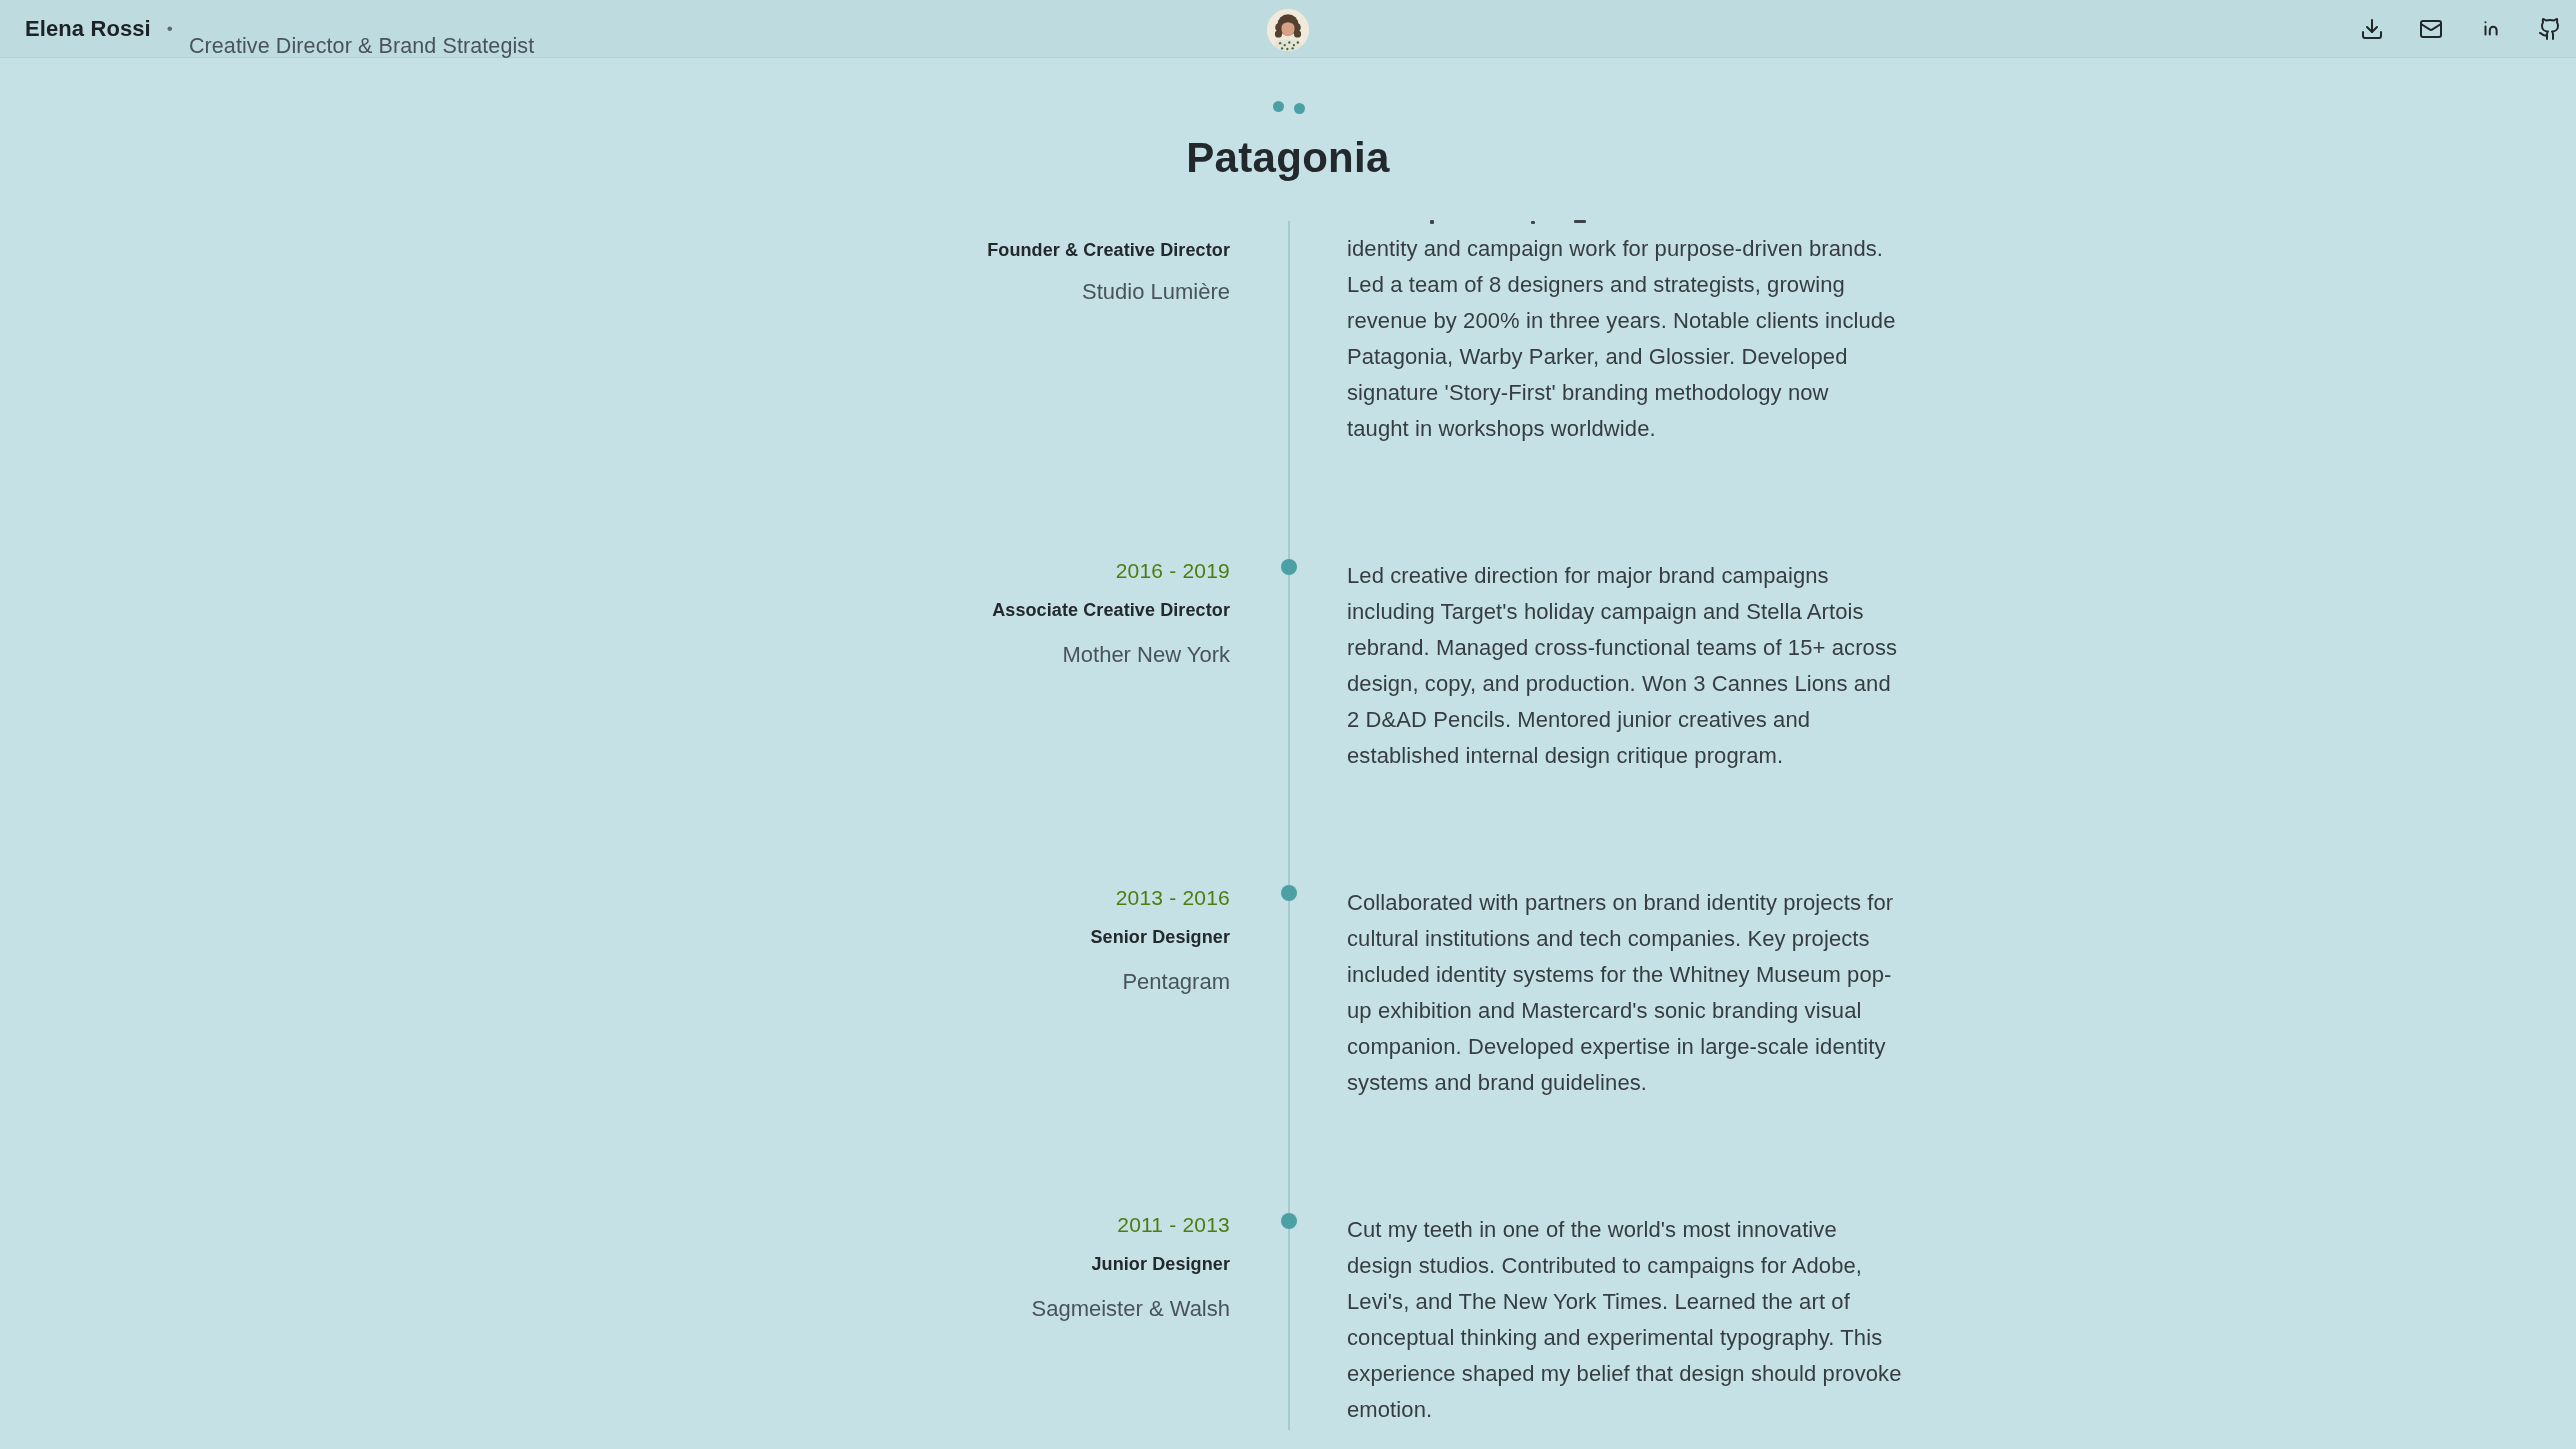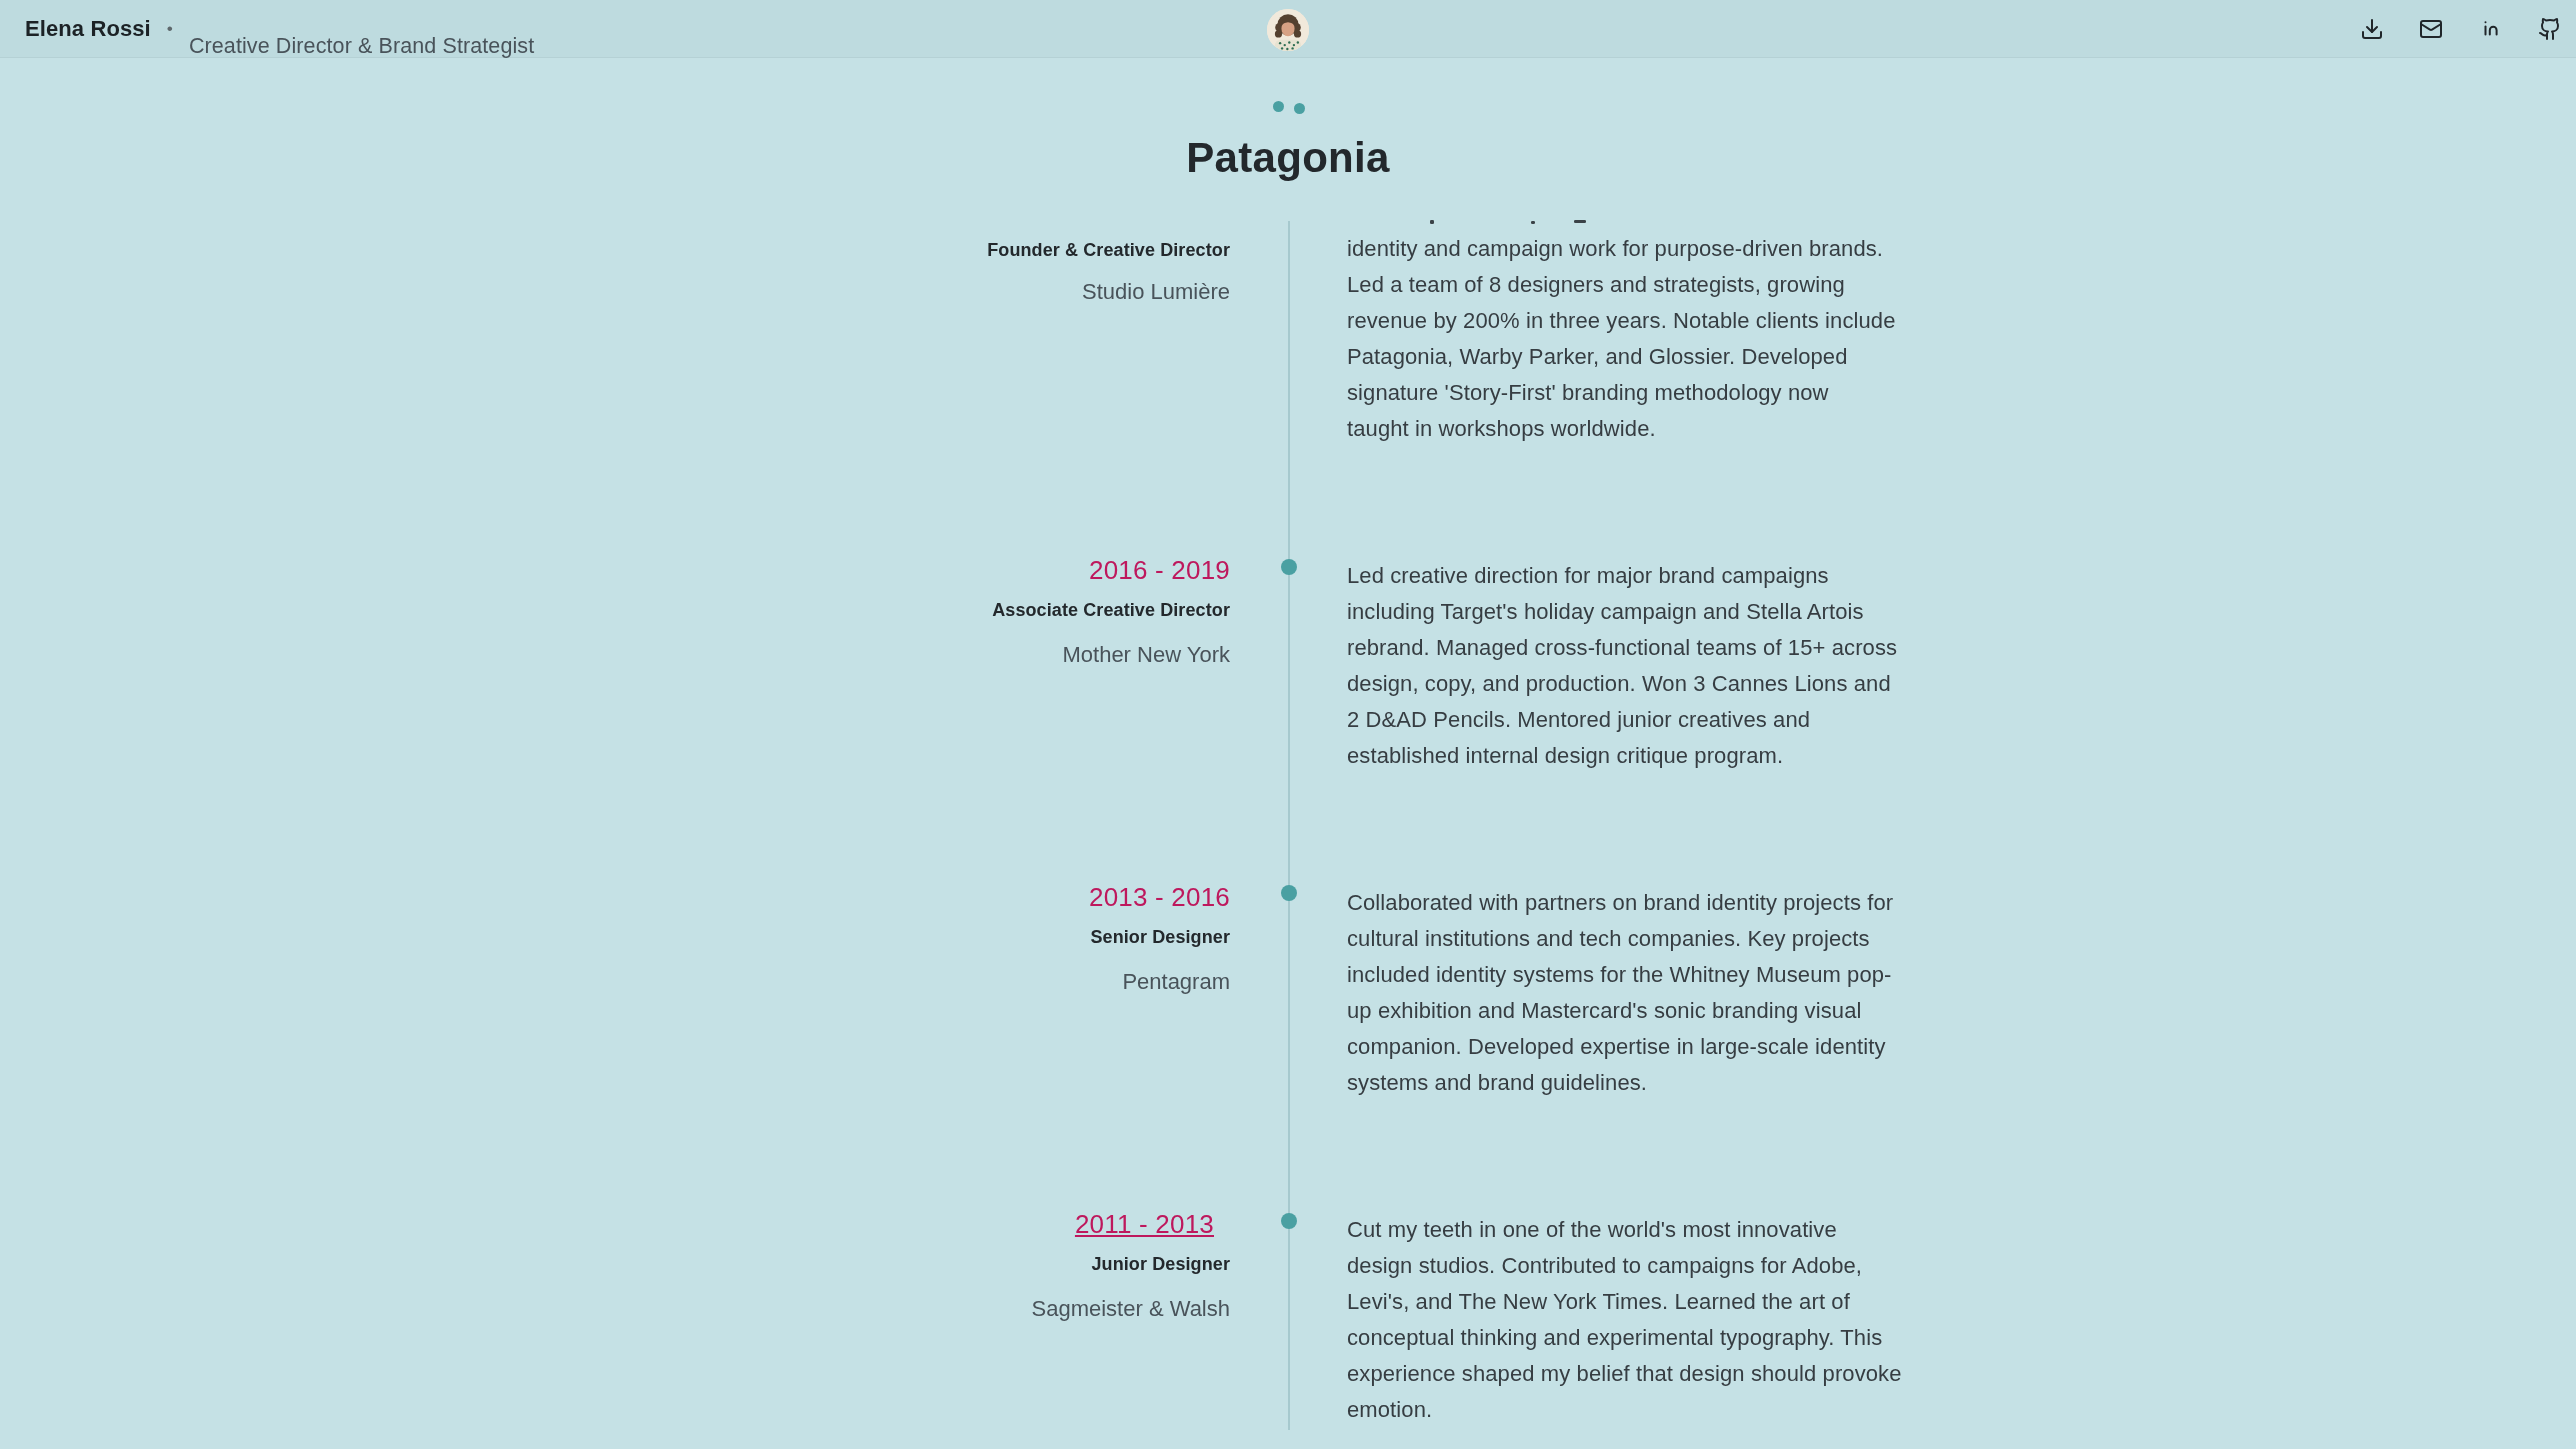--- a/index.html
+++ b/index.html
@@ -52,42 +52,42 @@
   }
   .t-dot {
     position:absolute; left:1281px; width:16px; height:16px;
     border-radius:50%; background:#4aa0a2;
   }
   .t-dot.p2 { top:559px; }
   .t-dot.p3 { top:885px; }
   .t-dot.p4 { top:1213px; }
 
   .e-left { position:absolute; right:1346px; width:637px; text-align:right; }
-  .e-date { font-size:26px; line-height:25.5px; color:#be185d; letter-spacing:0.2px; }
+  .e-date { font-size:21px; line-height:25.5px; color:#4d7c0f; letter-spacing:0.2px; }
   .e-title { font-size:18px; line-height:34px; font-weight:700; color:#23282c; letter-spacing:0.1px; }
   .e-company { font-size:22px; line-height:28px; color:#49535a; }
   .e-desc {
     position:absolute; left:1347px; width:778px;
     font-size:22px; line-height:36px; color:#363d42;
     white-space:pre-line; letter-spacing:0.1px;
   }
 
   
   .t1 .e-title   { position:absolute; right:0; top:233px; }
   .t1 .e-company { position:absolute; right:0; top:278px; }
   .d1-desc { top:231px; }
   .t2 .e-date    { position:absolute; right:0; top:558px; }
   .t2 .e-title   { position:absolute; right:0; top:593px; }
   .t2 .e-company { position:absolute; right:0; top:641px;margin-left:31px; }
   .d2-desc { top:558px; }
   .t3 .e-date    { position:absolute; right:0; top:885px; }
   .t3 .e-title   { position:absolute; right:0; top:920px; }
   .t3 .e-company { position:absolute; right:0; top:968px; }
   .d3-desc { top:885px; }
-  .t4 .e-date    { position:absolute; right:16px; top:1212px;text-decoration:underline; }
+  .t4 .e-date    { position:absolute; right:0; top:1212px; }
   .t4 .e-title   { position:absolute; right:0; top:1247px; }
   .t4 .e-company { position:absolute; right:0; top:1295px;margin-left:8px; }
   .d4-desc { top:1212px; }
 
   
   .clip-mark { position:absolute; background:#3a4247; border-radius:1.3px; }
   .cm1 { left:1430px; top:220px; width:4px;  height:4px; }
   .cm2 { left:1531px; top:221px; width:4px;  height:3.4px; }
   .cm3 { left:1574px; top:220px; width:12px; height:3.4px; }
 </style>

